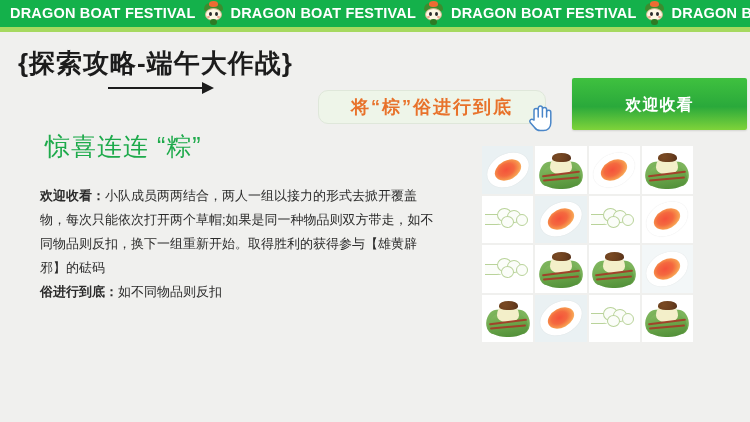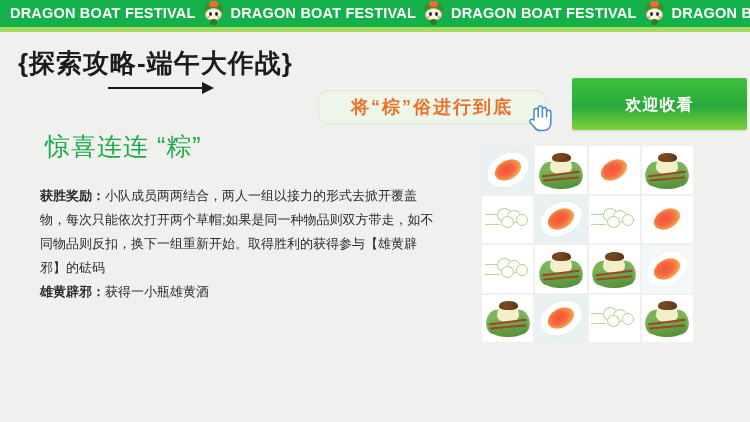--- a/index.html
+++ b/index.html
@@ -423,24 +423,24 @@
 
   <div class="welcome-box">
     <span class="welcome-line">欢迎收看</span>
   </div>
 </div>
 
 <div class="section-heading">惊喜连连 “粽”</div>
 
 <div class="body-copy">
   <p class="para-block">
-    <span class="lbl">获胜奖励：</span><span>小队成员两两结合，两人一组以接力的形式去掀开覆盖物，每次只能依次打开两个草帽;如果是同一种物品则双方带走，如不同物品则反扣，换下一组重新开始。取得胜利的获得参与【雄黄辟邪】的砝码</span>
+    <span class="lbl">欢迎收看：</span><span>小队成员两两结合，两人一组以接力的形式去掀开覆盖物，每次只能依次打开两个草帽;如果是同一种物品则双方带走，如不同物品则反扣，换下一组重新开始。取得胜利的获得参与【雄黄辟邪】的砝码</span>
   </p>
   <p class="reward-line">
-    <span class="lbl">雄黄辟邪：</span><span>获得一小瓶雄黄酒</span>
+    <span class="lbl">俗进行到底：</span><span>如不同物品则反扣</span>
   </p>
 </div>
 
 <div class="grid" id="card-grid">
     <div class="cell tint-a">
       <span class="egg"></span>
     </div>
     <div class="cell tint-b">
       <span class="zongzi">
         <span class="leafL"></span>

